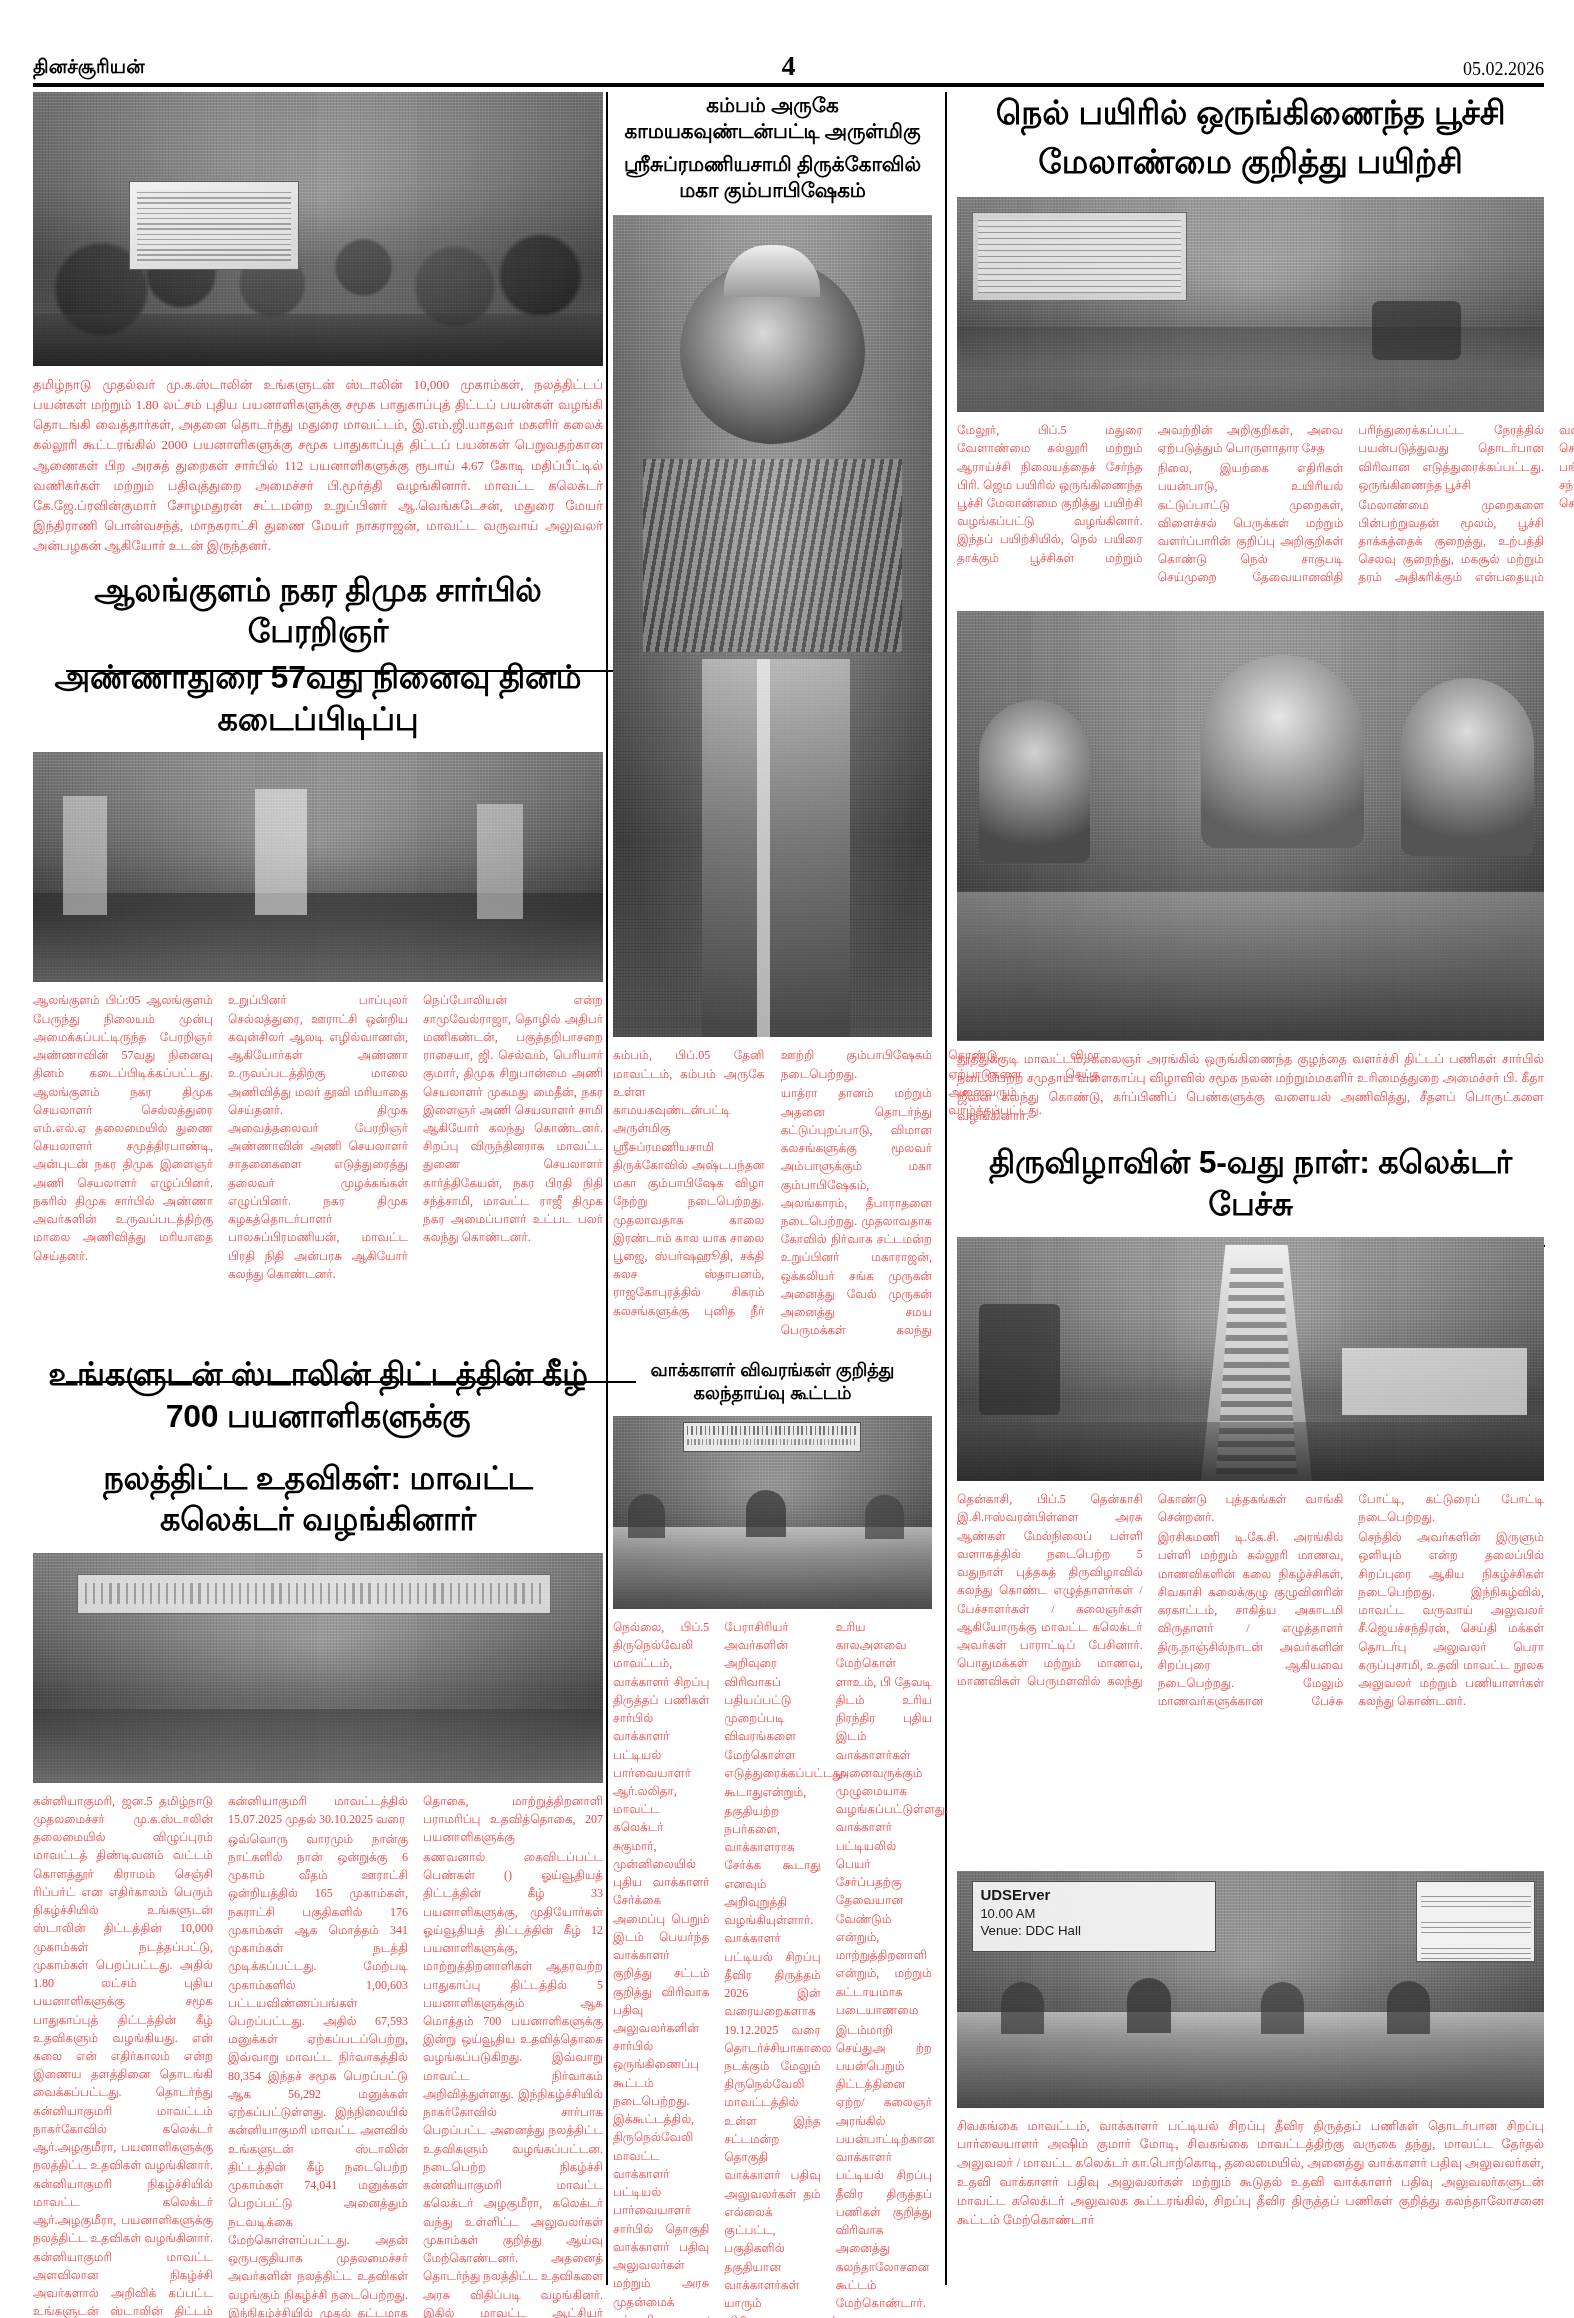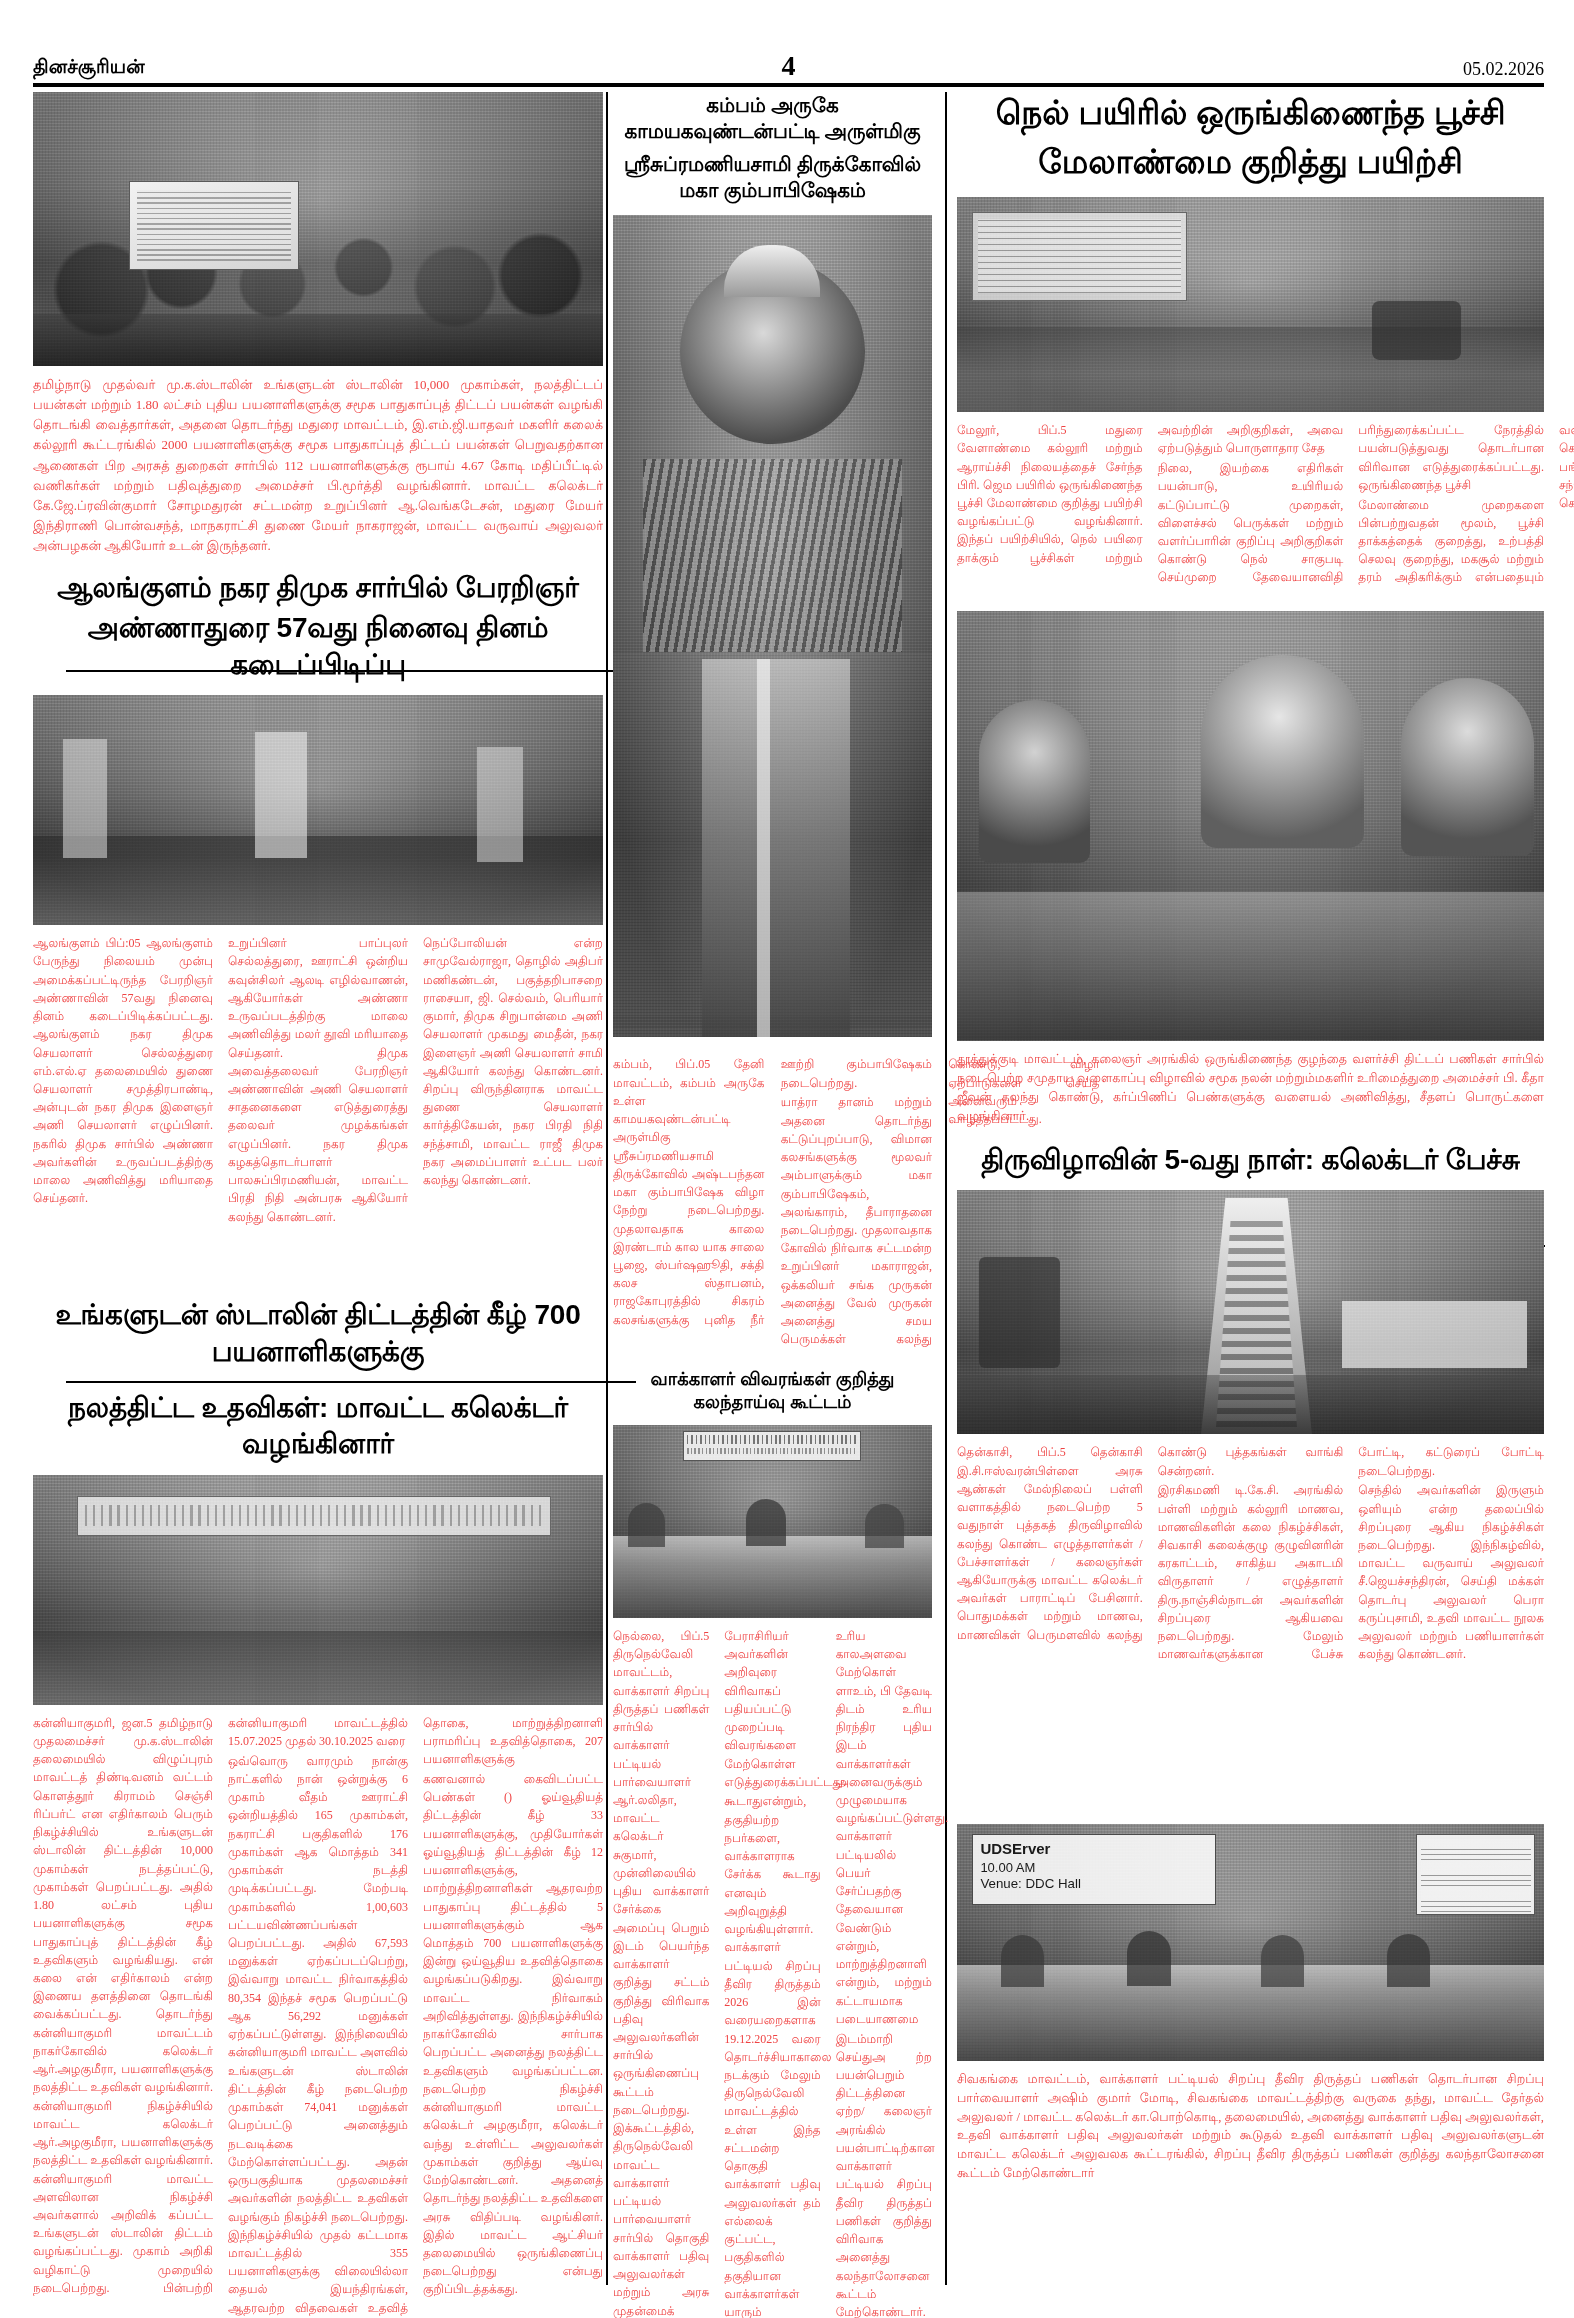--- a/index.html
+++ b/index.html
@@ -33,21 +33,21 @@
   .vline { position: absolute; width: 2.2px; background: #000; }
   .hline { position: absolute; height: 1.5px; background: #000; }
 
   
   .hl {
     font-family: "Liberation Sans", "DejaVu Sans", sans-serif;
     font-weight: 700; text-align: center; line-height: 1.30;
     color: #000;
   }
   .hl-xl { font-size: 33px; letter-spacing: -0.2px; }
-  .hl-lg { font-size: 28px; letter-spacing: -0.2px; }
+  .hl-lg { font-size: 32px; letter-spacing: -0.2px; }
   .hl-md { font-size: 20px; letter-spacing: -0.1px; }
   .hl-sm { font-size: 18px; }
 
   
   .body-text {
     font-family: "Liberation Serif", "DejaVu Serif", serif;
     font-size: 13px; line-height: 1.55; text-align: justify;
     text-justify: inter-word; color: #ef4444; hyphens: none;
   }
   .body-text.tiny { font-size: 12px; line-height: 1.52; }
@@ -200,21 +200,21 @@
       <div class="photo ph-temple" style="width:319px;height:822px;margin-top:12px;">
         <div class="ph-base"></div>
           <div class="grain"></div>
           <div class="vig"></div>
         <div style="position:absolute;left:67px;top:44px;width:185px;height:185px;border-radius:50%;background:radial-gradient(circle at 45% 40%,#d9d9d9,#4c4c4c 72%);"></div>
         <div style="position:absolute;left:111px;top:30px;width:96px;height:52px;background:linear-gradient(180deg,#efefef,#9a9a9a);border-radius:44px 44px 0 0;"></div>
         <div style="position:absolute;left:30px;top:244px;width:259px;height:193px;background:repeating-linear-gradient(100deg,rgba(20,20,20,.35) 0 3.7px,rgba(230,230,230,.25) 3.7px 9px);"></div>
         <div style="position:absolute;left:89px;top:444px;width:148px;height:378px;background:linear-gradient(180deg,rgba(230,230,230,.55),rgba(60,60,60,.6));"></div>
         <div style="position:absolute;left:144px;top:444px;width:13.3px;height:378px;background:rgba(250,250,250,.6);"></div>
       </div>
-      <div class="body-text tiny cols2" style="margin-top:18px;width:319px;height:296px;">
+      <div class="body-text tiny cols2" style="margin-top:9px;width:319px;height:296px;">
         <p class="noind">கம்பம், பிப்.05 தேனி மாவட்டம், கம்பம் அருகே உள்ள காமயகவுண்டன்பட்டி அருள்மிகு ஸ்ரீசுப்ரமணியசாமி திருக்கோவில் அஷ்டபந்தன மகா கும்பாபிஷேக விழா நேற்று நடைபெற்றது. முதலாவதாக காலை இரண்டாம் கால யாக சாலை பூஜை, ஸ்பர்ஷஹூதி, சக்தி கலச ஸ்தாபனம், ராஜகோபுரத்தில் சிகரம் கலசங்களுக்கு புனித நீர் ஊற்றி கும்பாபிஷேகம் நடைபெற்றது.</p>
         <p class="noind">யாத்ரா தானம் மற்றும் அதனை தொடர்ந்து கட்டுப்புறப்பாடு, விமான கலசங்களுக்கு மூலவர் அம்பாளுக்கும் மகா கும்பாபிஷேகம், அலங்காரம், தீபாராதனை நடைபெற்றது. முதலாவதாக கோவில் நிர்வாக சட்டமன்ற உறுப்பினர் மகாராஜன், ஒக்கலியர் சங்க முருகன் அனைத்து வேல் முருகன் அனைத்து சமய பெருமக்கள் கலந்து கொண்டு, விழா ஏற்பாடுகளை செய்த அனைவரும் வாழ்த்தப்பட்டது.</p>
       </div>
     </div>
 
     <div class="hline" style="left:613px;top:1153px;width:319px;"></div>
 
     <div style="margin-top:16.3px;">
       <div class="hl hl-sm" style="margin-top:7.4px;">வாக்காளர் விவரங்கள் குறித்து கலந்தாய்வு கூட்டம்</div>
       <div class="photo ph-meeting" style="width:319px;height:193px;margin-top:10.4px;">

